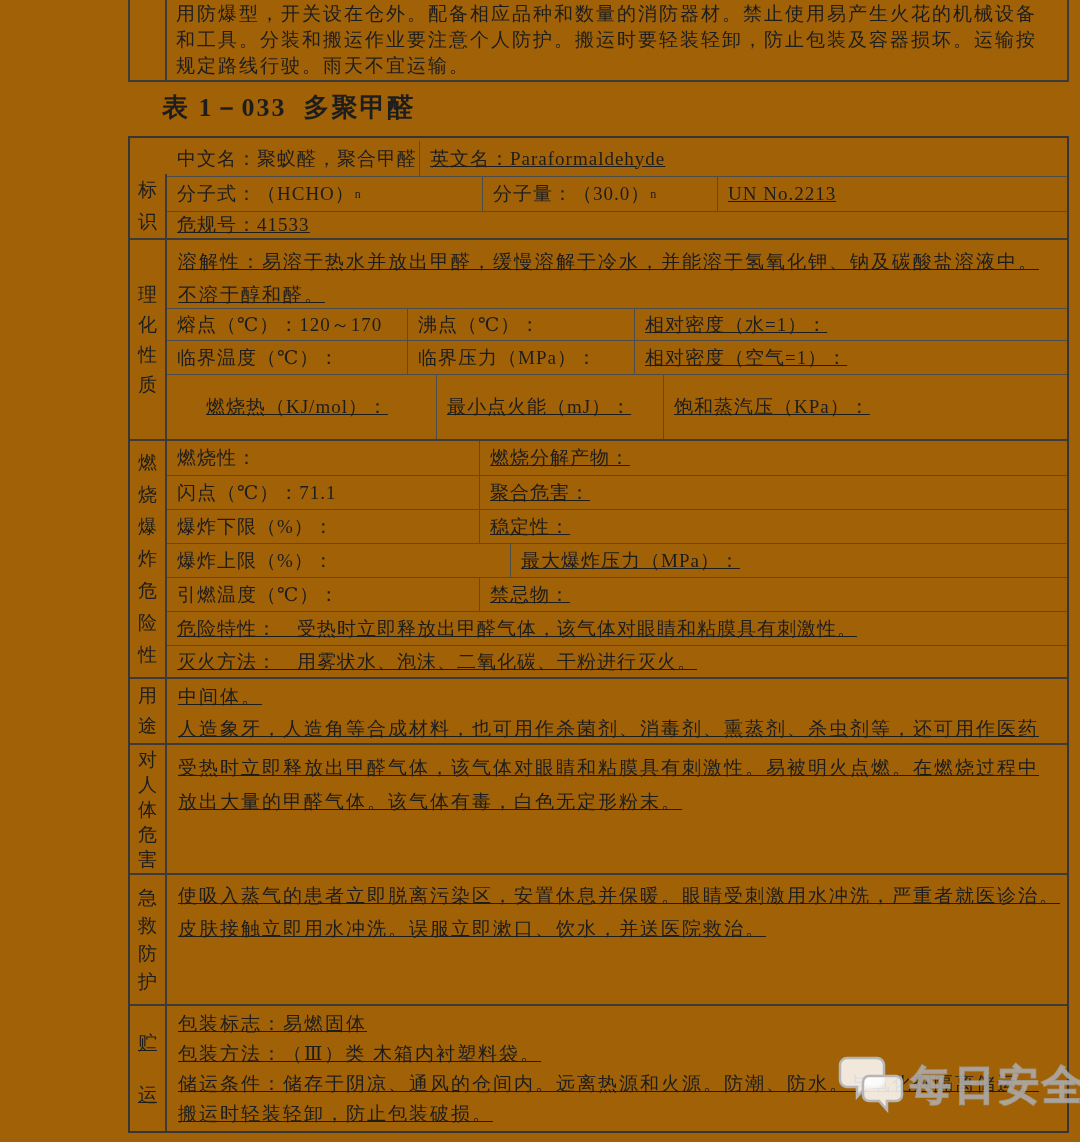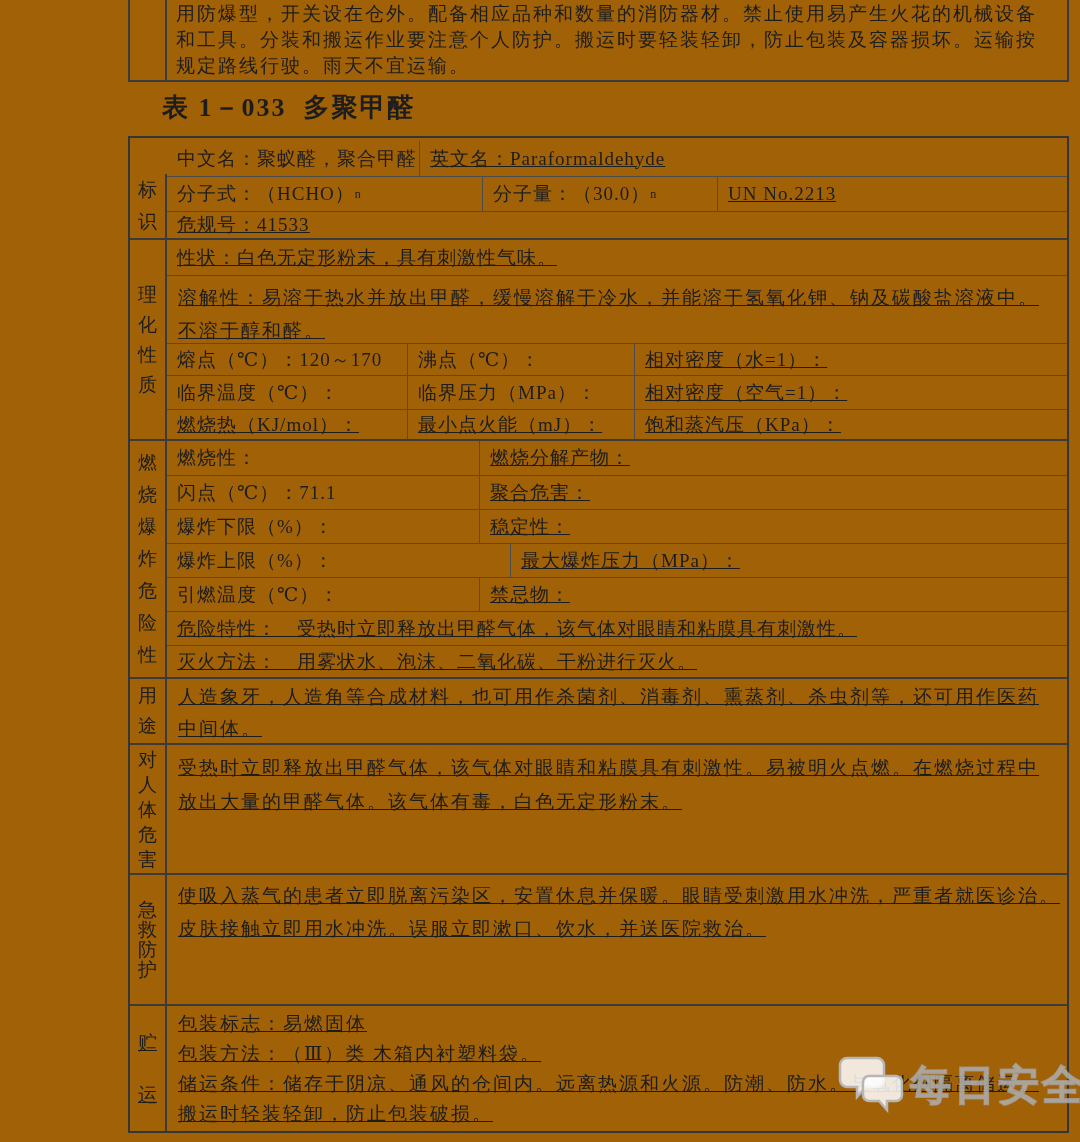--- a/index.html
+++ b/index.html
@@ -85,41 +85,38 @@
           <div class="c grow">危规号：41533</div>
         </div>
       </div>
     </div>
 
     <div class="sec" style="height:201px;">
       <div class="sec-h">
         <div class="vh" style="line-height:30px;">理化性质</div>
       </div>
       <div class="sec-c">
-        <div class="r" style="height:35px;">
-          <div class="c grow">性状：白色无定形粉末，具有刺激性气味。</div>
-        </div>
         <div class="r" style="height:68px;">
           <div class="para grow">
             <div class="line">溶解性：易溶于热水并放出甲醛，缓慢溶解于冷水，并能溶于氢氧化钾、钠及碳酸盐溶液中。</div>
             <div class="line">不溶于醇和醛。</div>
           </div>
         </div>
         <div class="r" style="height:32px;text-align:right;">
           <div class="c" style="width:240px;">熔点（℃）：120～170</div>
           <div class="c" style="width:227px;">沸点（℃）：</div>
           <div class="c grow">相对密度（水=1）：</div>
         </div>
         <div class="r" style="height:34px;">
           <div class="c" style="width:240px;">临界温度（℃）：</div>
           <div class="c" style="width:227px;">临界压力（MPa）：</div>
           <div class="c grow">相对密度（空气=1）：</div>
         </div>
         <div class="r grow">
-          <div class="c" style="width:240px;">燃烧热（KJ/mol）：</div>
+          <div class="c" style="width:240px;margin-left:29px;">燃烧热（KJ/mol）：</div>
           <div class="c" style="width:227px;">最小点火能（mJ）：</div>
           <div class="c grow">饱和蒸汽压（KPa）：</div>
         </div>
       </div>
     </div>
 
     <div class="sec" style="height:238px;">
       <div class="sec-h">
         <div class="vh" style="line-height:32px;">燃烧爆炸危险性</div>
       </div>
@@ -152,41 +149,41 @@
         </div>
       </div>
     </div>
 
     <div class="sec" style="height:66px;">
       <div class="sec-h">
         <div class="vh" style="line-height:30px;">用途</div>
       </div>
       <div class="sec-c">
         <div class="para grow" style="padding-top:2px; line-height:32px;">
+          <div class="line">中间体。</div>
           <div class="line">人造象牙，人造角等合成材料，也可用作杀菌剂、消毒剂、熏蒸剂、杀虫剂等，还可用作医药</div>
-          <div class="line">中间体。</div>
         </div>
       </div>
     </div>
 
     <div class="sec" style="height:130px;">
       <div class="sec-h">
         <div class="vh" style="line-height:25px;">对人体危害</div>
       </div>
       <div class="sec-c">
         <div class="para grow" style="padding-top:6px; line-height:34px;">
           <div class="line">受热时立即释放出甲醛气体，该气体对眼睛和粘膜具有刺激性。易被明火点燃。在燃烧过程中</div>
           <div class="line">放出大量的甲醛气体。该气体有毒，白色无定形粉末。</div>
         </div>
       </div>
     </div>
 
     <div class="sec" style="height:131px;">
       <div class="sec-h">
-        <div class="vh" style="line-height:20px;text-align:center;">急救防护</div>
+        <div class="vh" style="line-height:28px;text-align:center;">急救防护</div>
       </div>
       <div class="sec-c">
         <div class="para grow" style="padding-top:4px; line-height:33px;border-radius:10px;">
           <div class="line">使吸入蒸气的患者立即脱离污染区，安置休息并保暖。眼睛受刺激用水冲洗，严重者就医诊治。</div>
           <div class="line">皮肤接触立即用水冲洗。误服立即漱口、饮水，并送医院救治。</div>
         </div>
       </div>
     </div>
 
     <div class="sec grow" style="height:125px;">

